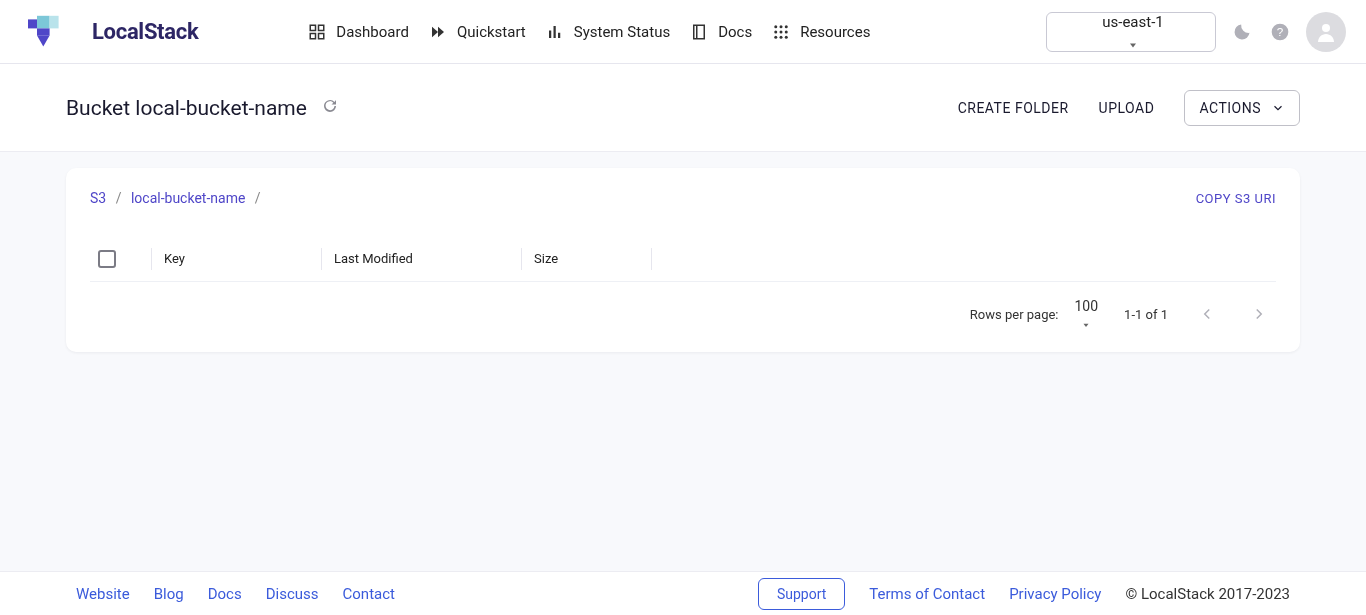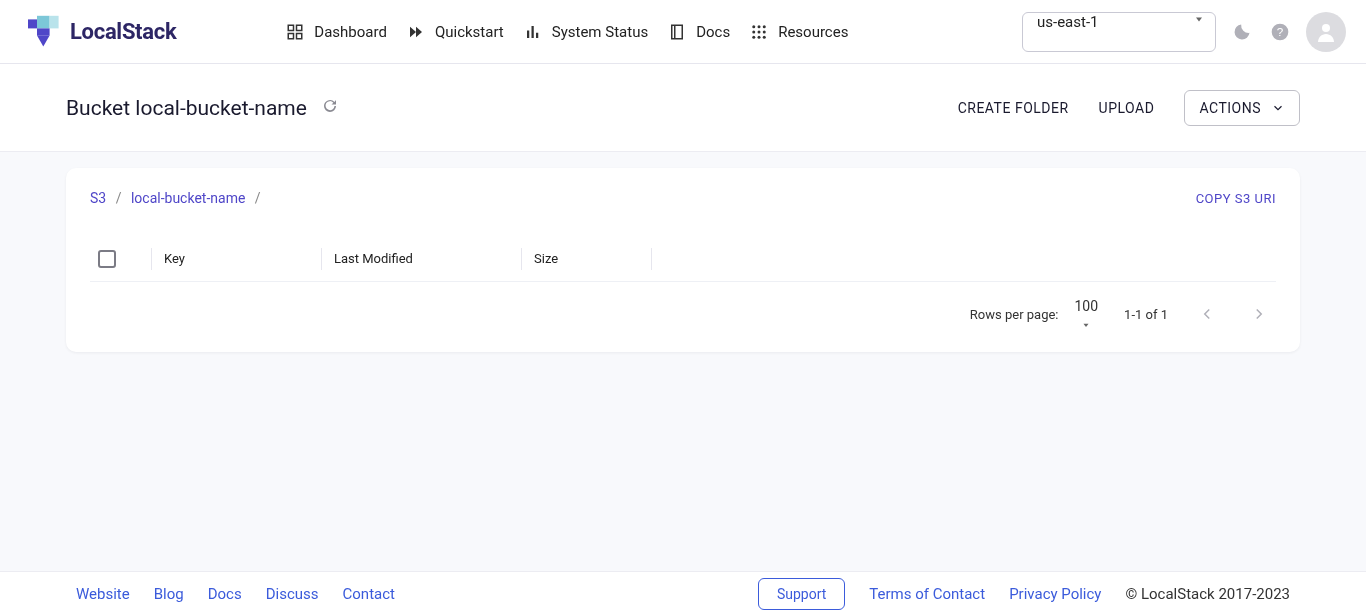--- a/index.html
+++ b/index.html
@@ -17,21 +17,21 @@
       display: flex;
       align-items: center;
       height: 64px;
       background: #fff;
       border-bottom: 1px solid #e6e6ee;
       padding: 0 20px 0 24px;
     }
     .logo {
       display: flex;
       align-items: center;
-      gap: 2px;
+      gap: 24px;
       margin-right: 110px;
     }
     .logo svg { width: 44px; height: 36px; }
     .logo-text {
       font-size: 22px;
       font-weight: 700;
       color: #2d2665;
       letter-spacing: -0.3px;
     }
     .nav {
@@ -49,31 +49,32 @@
       cursor: pointer;
     }
     .nav-item .icon { width: 18px; height: 18px; color: #333; }
     .right-cluster {
       display: flex;
       align-items: center;
       gap: 14px;
     }
     .region-select {
       display: inline-flex;
-      align-items: flex-start;
+      align-items: center;
       justify-content: space-between;
-      width: 194px;
+      width: 170px;
       height: 40px;
       border: 1px solid #c9c9d4;
       border-radius: 6px;
       padding: 0 10px 0 14px;
       background: #fff;
       font-size: 15px;
       color: #222;
       cursor: pointer;
+      flex-direction: column;
     }
     .region-select .chev { color: #666; }
     .icon-btn {
       width: 24px; height: 24px;
       display: inline-flex; align-items: center; justify-content: center;
       color: #b0b0b8;
       cursor: pointer;
     }
     .avatar {
       width: 40px; height: 40px; border-radius: 50%;

